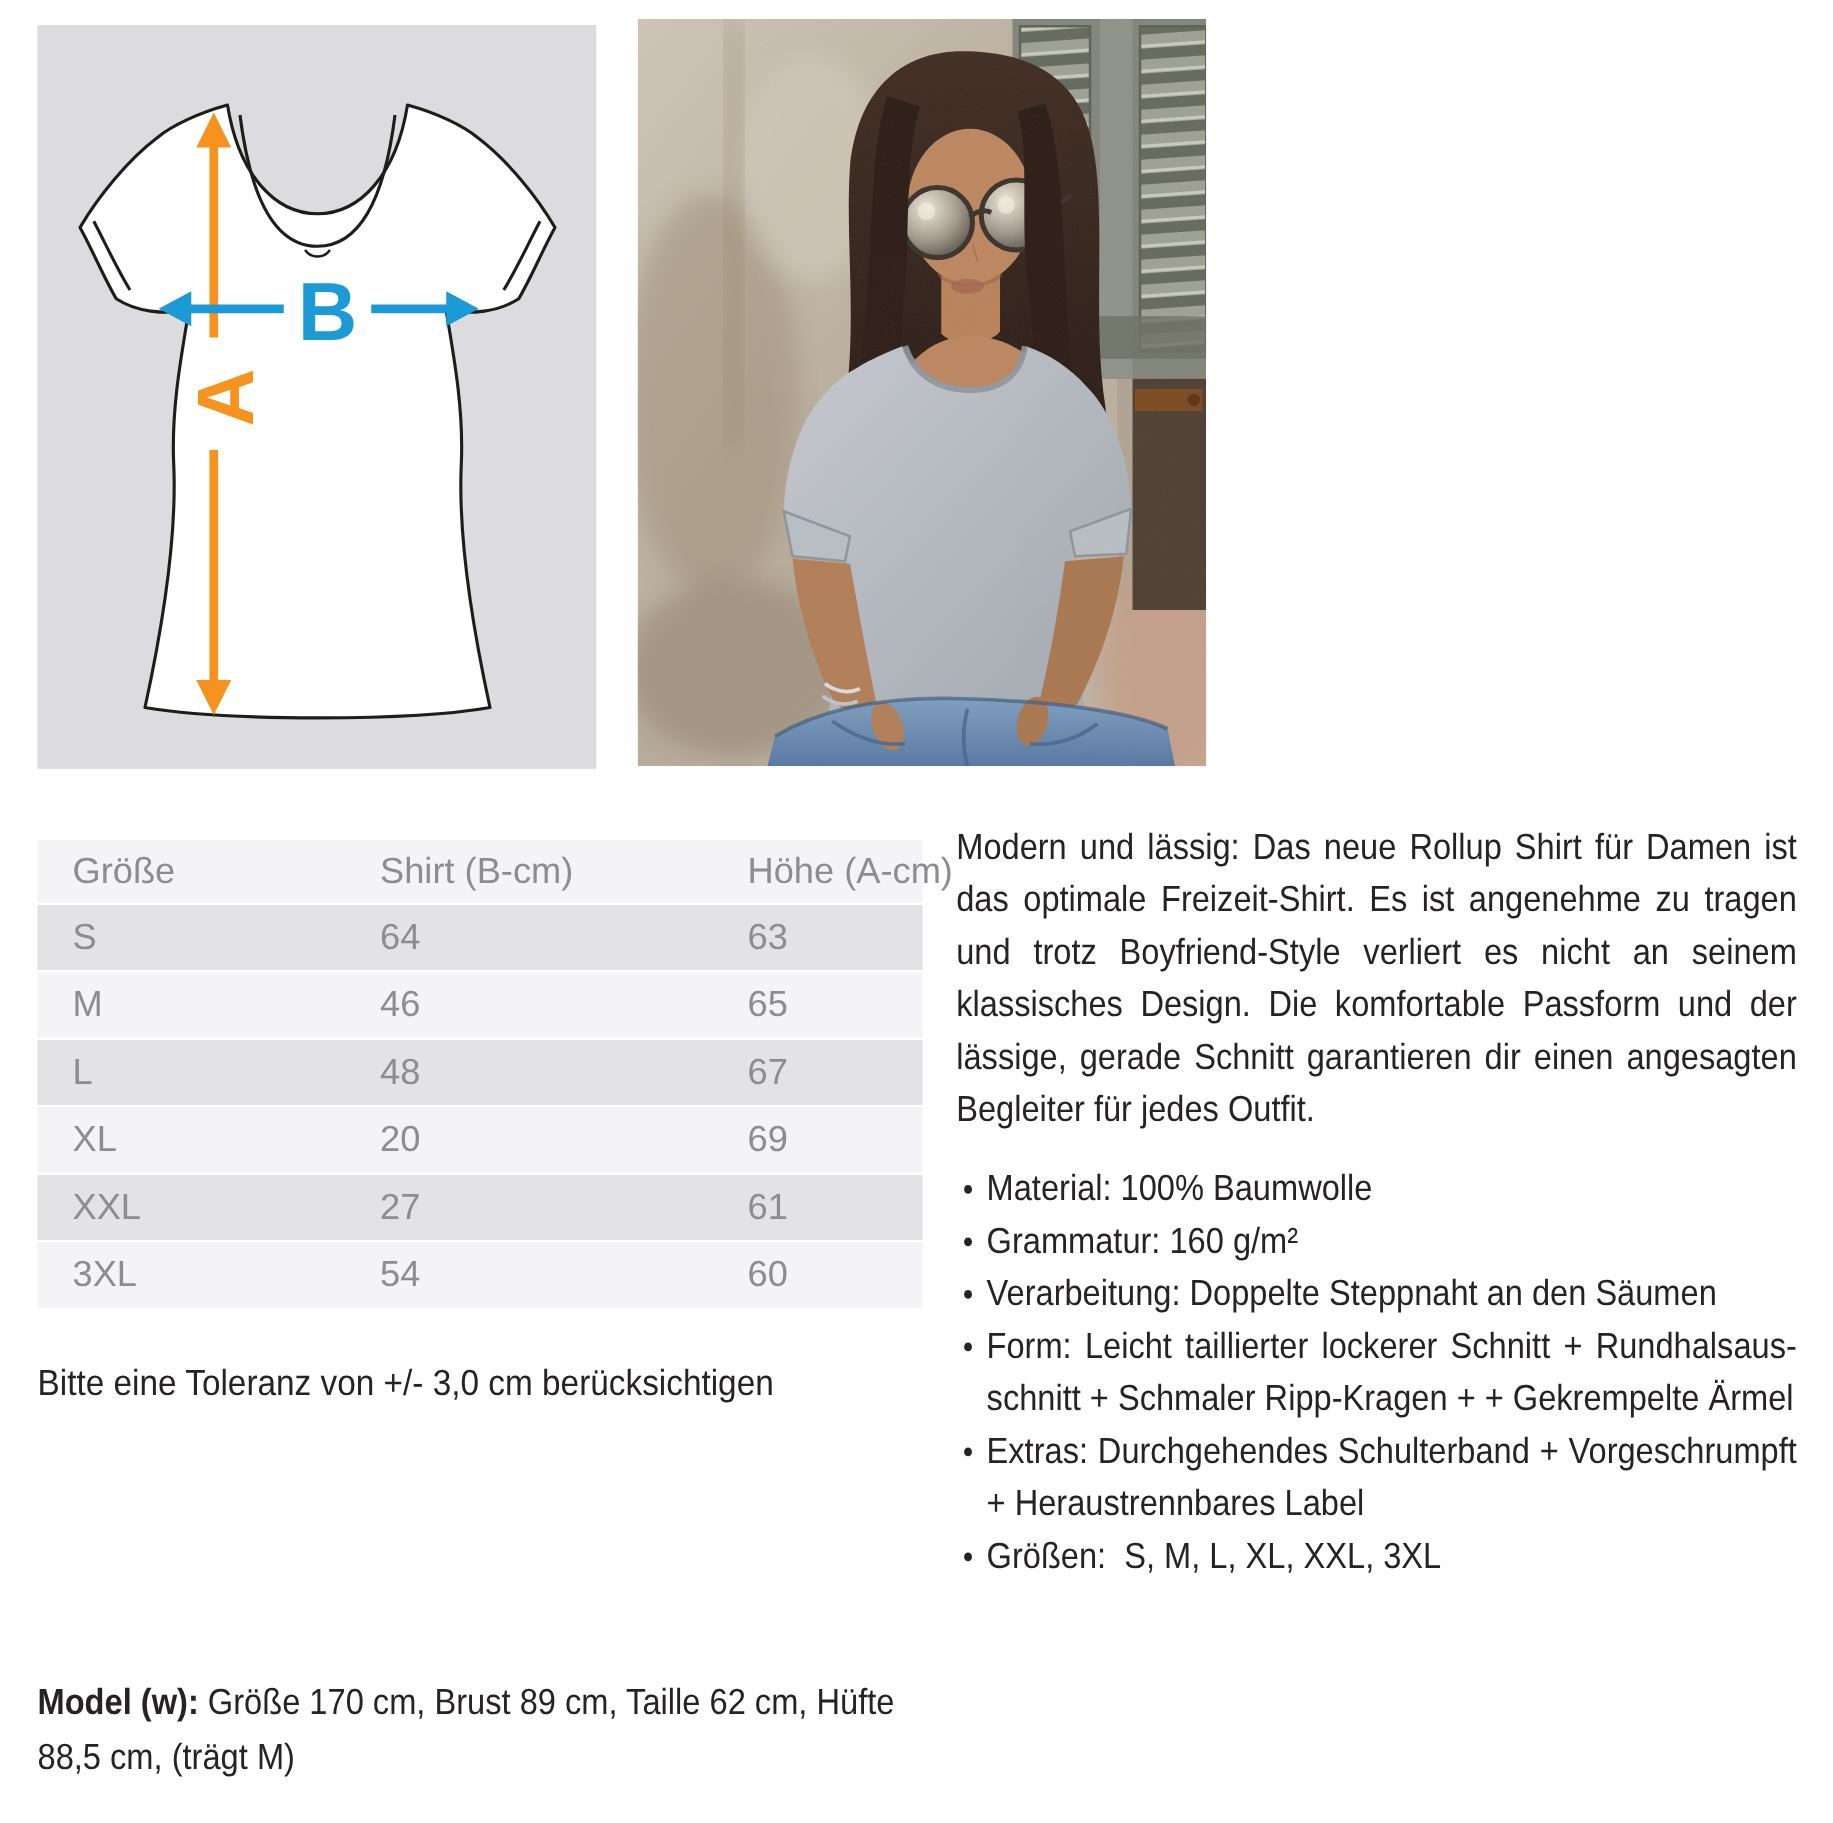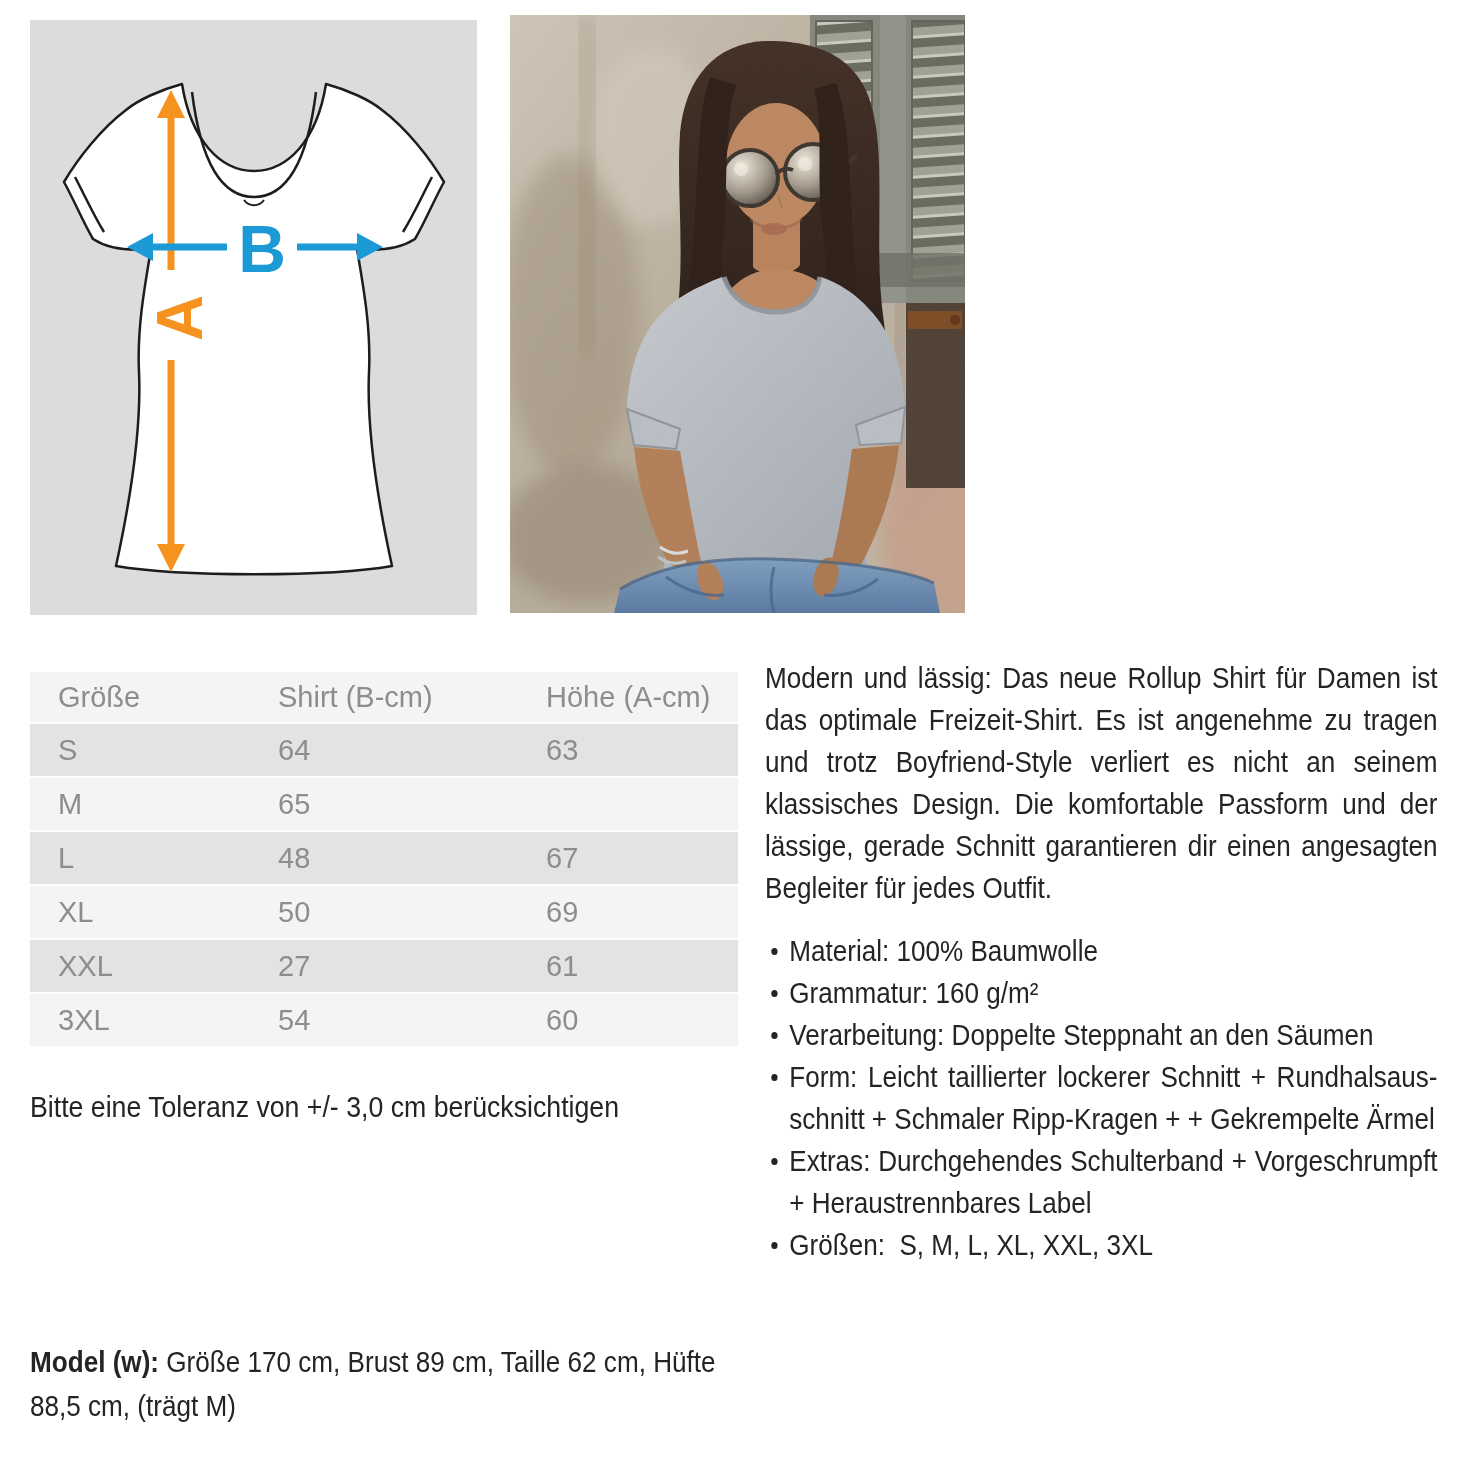--- a/index.html
+++ b/index.html
@@ -4,21 +4,21 @@
 <style>
   html,body{margin:0;padding:0;background:#fff;}
   body{width:1466px;height:1458px;position:relative;font-family:"Liberation Sans",sans-serif;color:#262324;}
   .abs{position:absolute;}
   
   #size-diagram{left:30px;top:20px;width:447px;height:595px;background:#dcdcde;}
   
   #product-photo{left:510px;top:15px;width:455px;height:598px;overflow:hidden;}
   
   #size-table{left:30px;top:672px;width:708px;font-size:29px;color:#8d8d8f;}
-  .t-row{display:grid;grid-template-columns:220px 268px 1fr;align-items:center;height:52px;border-bottom:2px solid #fff;background:#f4f4f6;}
+  .t-row{display:grid;grid-template-columns:220px 268px 1fr;align-items:center;height:52px;border-bottom:2px solid #fff;background:#f4f4f6;gap:26px;}
   .t-head{height:50px;background:#f4f4f6;}
   .t-cell{padding-left:28px;white-space:nowrap;}
   #size-table-body .t-row:nth-child(odd){background:#e3e3e5;}
   #size-table-body .t-row:nth-child(even){background:#f4f4f6;}
   
   #description{left:765px;top:657px;width:748px;transform:scaleX(0.899);transform-origin:0 0;font-size:29px;line-height:42px;color:#262324;}
   #description p{margin:0;text-align:justify;}
   #feature-list{list-style:none;margin:21px 0 0 0;padding:0;}
   #feature-list li{position:relative;padding-left:27px;text-align:justify;}
   #feature-list li::before{content:"";position:absolute;left:7px;top:18px;width:7px;height:7px;border-radius:50%;background:#262324;}
@@ -173,30 +173,31 @@
       <div class="t-cell">Höhe (A-cm)</div>
     </div>
     <div id="size-table-body">
         <div class="t-row">
           <div class="t-cell">S</div>
           <div class="t-cell">64</div>
           <div class="t-cell">63</div>
         </div>
         <div class="t-row">
           <div class="t-cell">M</div>
+          <div class="t-cell">46</div>
           <div class="t-cell">65</div>
         </div>
         <div class="t-row">
           <div class="t-cell">L</div>
           <div class="t-cell">48</div>
           <div class="t-cell">67</div>
         </div>
         <div class="t-row">
           <div class="t-cell">XL</div>
-          <div class="t-cell">50</div>
+          <div class="t-cell">20</div>
           <div class="t-cell">69</div>
         </div>
         <div class="t-row">
           <div class="t-cell">XXL</div>
           <div class="t-cell">27</div>
           <div class="t-cell">61</div>
         </div>
         <div class="t-row">
           <div class="t-cell">3XL</div>
           <div class="t-cell">54</div>

